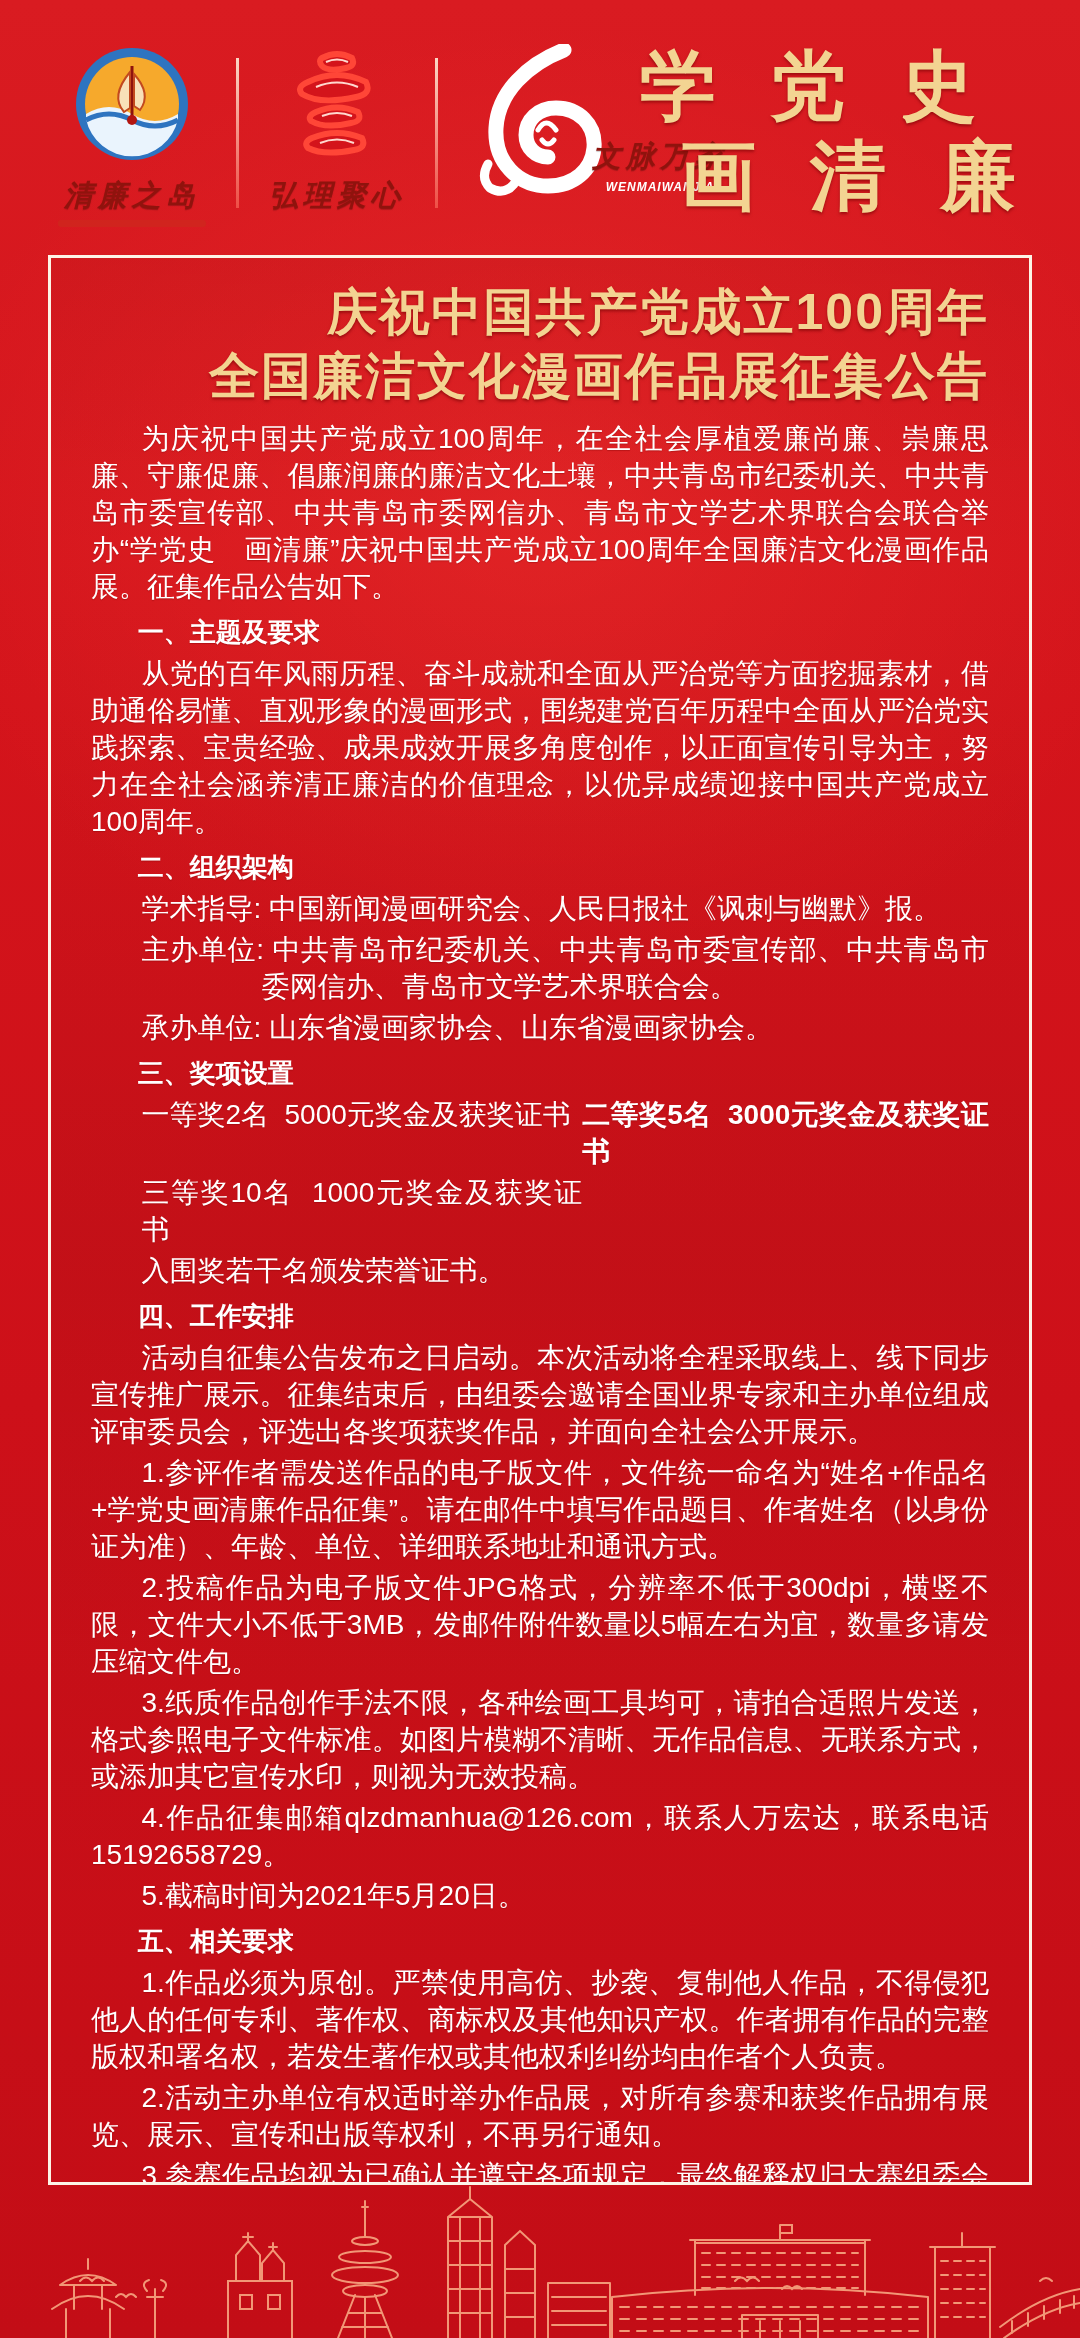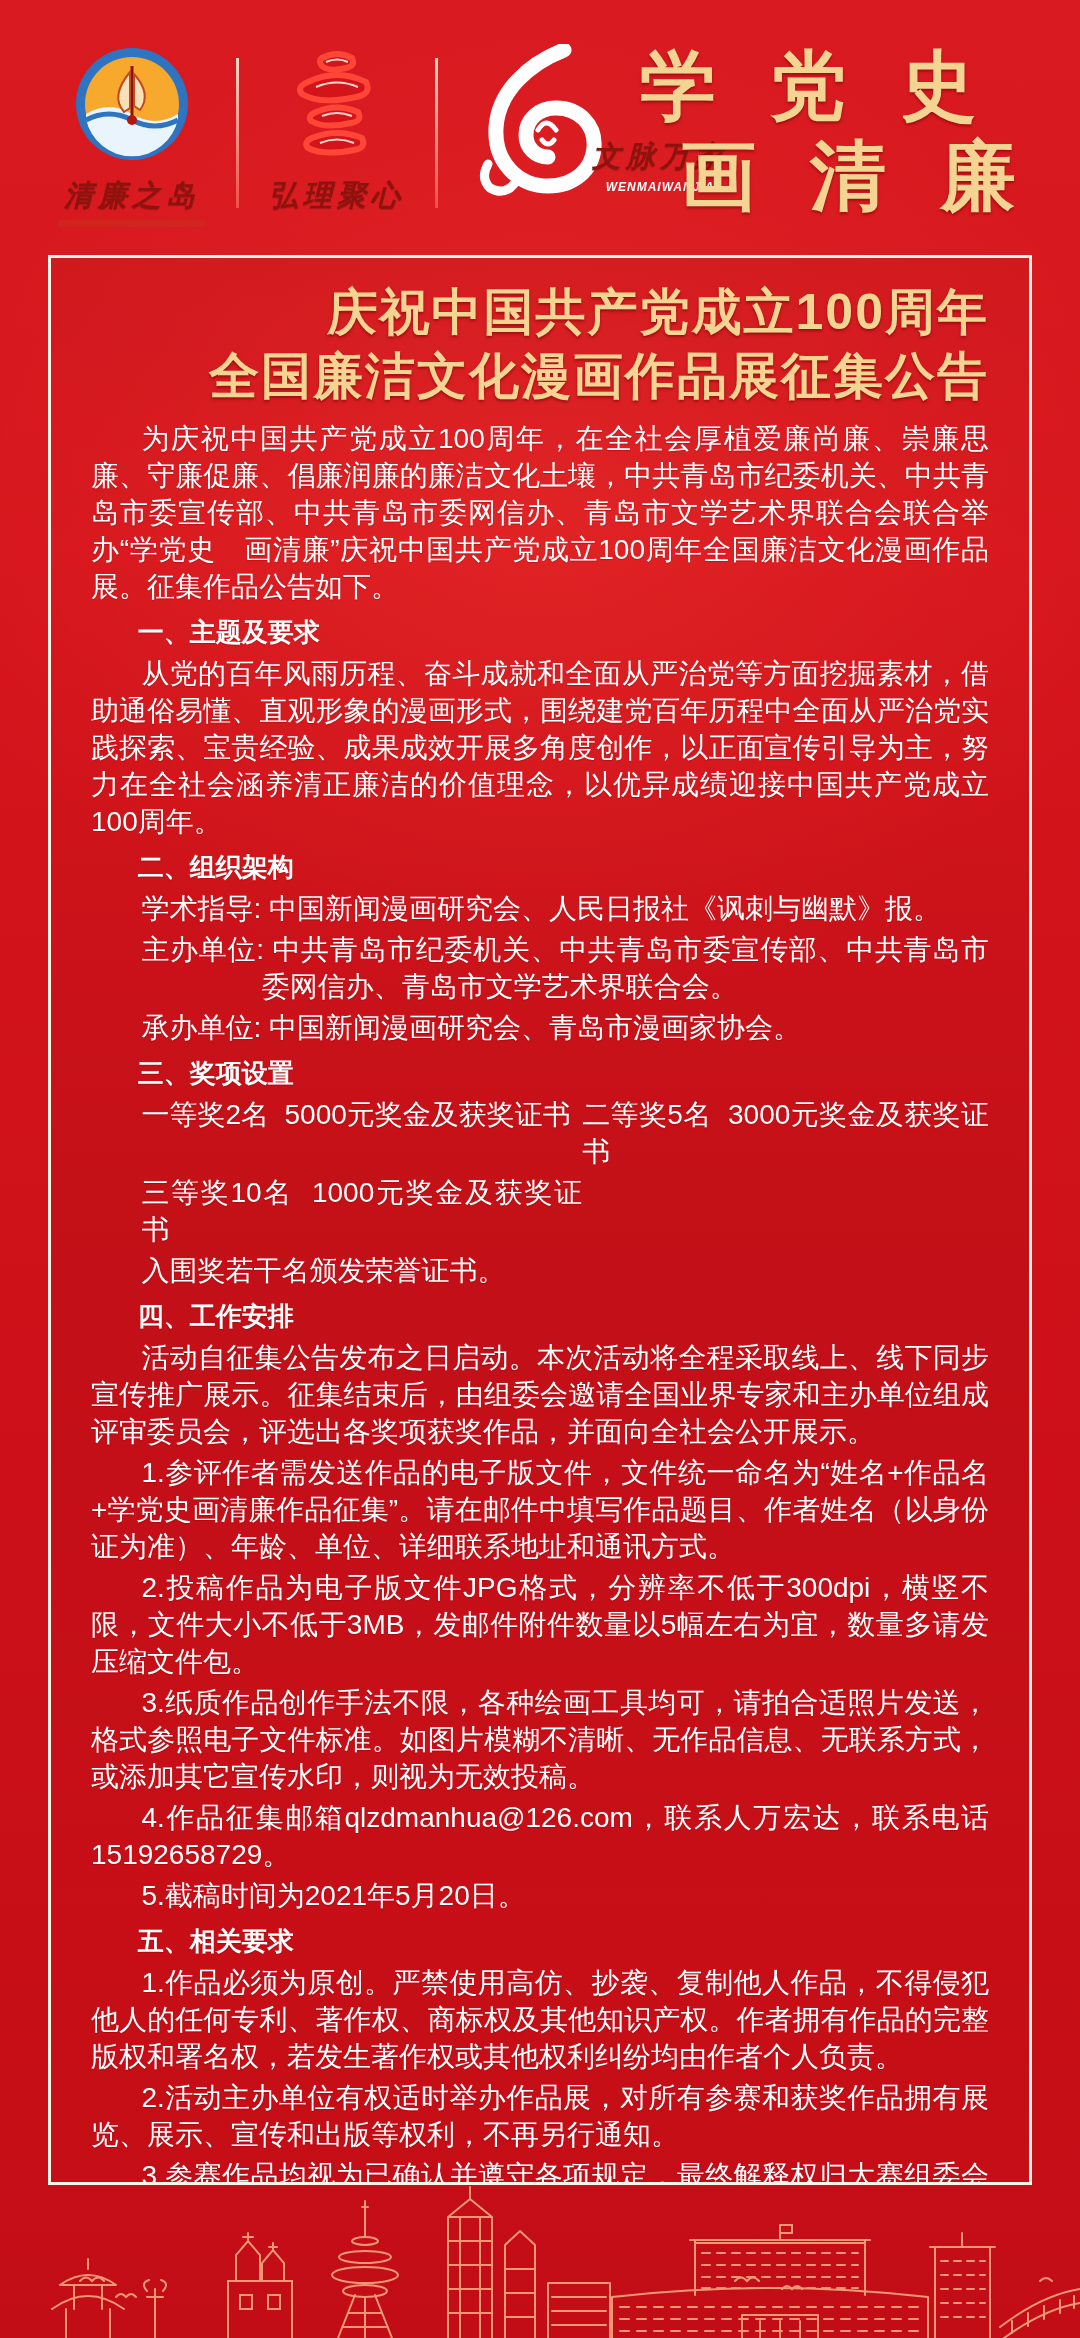--- a/index.html
+++ b/index.html
@@ -39,21 +39,21 @@
   .box-title{text-align:right;color:#f3d492;font-weight:bold;
     font-size:50px;line-height:64px;letter-spacing:2px;
     text-shadow:0 2px 3px rgba(110,0,0,.55);margin-bottom:12px;}
   .body-text{color:#ffffff;font-size:28px;line-height:37px;text-align:justify;
     text-shadow:0 1px 1px rgba(120,0,0,.35);}
   .body-text p{margin:4px 0 4px 0;text-indent:1.8em;}
   .sec-h{font-weight:bold;font-size:26px;margin:9px 0 4px 0;text-indent:1.8em;}
   .hang{margin:0 0 4px 1.8em;padding-left:4.3em;text-indent:-4.3em;}
   .award-row{display:flex;margin:0 0 4px 1.8em;white-space:pre-wrap;}
   .award-row .l{width:52%;}
-  .award-row .r{flex:1;}
+  .award-row .r{flex:1;font-weight:bold;}
   .note-line{margin:0 0 4px 1.8em;text-indent:0;}
   
   .skyline{position:relative;height:153px;}
   .skyline svg{display:block;width:1080px;height:153px;}
 </style>
 </head>
 <body>
 
 <div class="poster">
 
@@ -134,21 +134,21 @@
 
     <div class="body-text">
       <p>为庆祝中国共产党成立100周年，在全社会厚植爱廉尚廉、崇廉思廉、守廉促廉、倡廉润廉的廉洁文化土壤，中共青岛市纪委机关、中共青岛市委宣传部、中共青岛市委网信办、青岛市文学艺术界联合会联合举办“学党史　画清廉”庆祝中国共产党成立100周年全国廉洁文化漫画作品展。征集作品公告如下。</p>
 
       <div class="sec-h">一、主题及要求</div>
       <p>从党的百年风雨历程、奋斗成就和全面从严治党等方面挖掘素材，借助通俗易懂、直观形象的漫画形式，围绕建党百年历程中全面从严治党实践探索、宝贵经验、成果成效开展多角度创作，以正面宣传引导为主，努力在全社会涵养清正廉洁的价值理念，以优异成绩迎接中国共产党成立100周年。</p>
 
       <div class="sec-h">二、组织架构</div>
       <div class="hang">学术指导: 中国新闻漫画研究会、人民日报社《讽刺与幽默》报。</div>
       <div class="hang">主办单位: 中共青岛市纪委机关、中共青岛市委宣传部、中共青岛市委网信办、青岛市文学艺术界联合会。</div>
-      <div class="hang">承办单位: 中国新闻漫画研究会、青岛市漫画家协会。</div>
+      <div class="hang">承办单位: 山东省漫画家协会、山东省漫画家协会。</div>
 
       <div class="sec-h">三、奖项设置</div>
       <div class="award-row">
         <span class="l">一等奖2名  5000元奖金及获奖证书</span>
         <span class="r">二等奖5名  3000元奖金及获奖证书</span>
       </div>
       <div class="award-row">
         <span class="l">三等奖10名  1000元奖金及获奖证书</span>
       </div>
       <div class="note-line">入围奖若干名颁发荣誉证书。</div>

